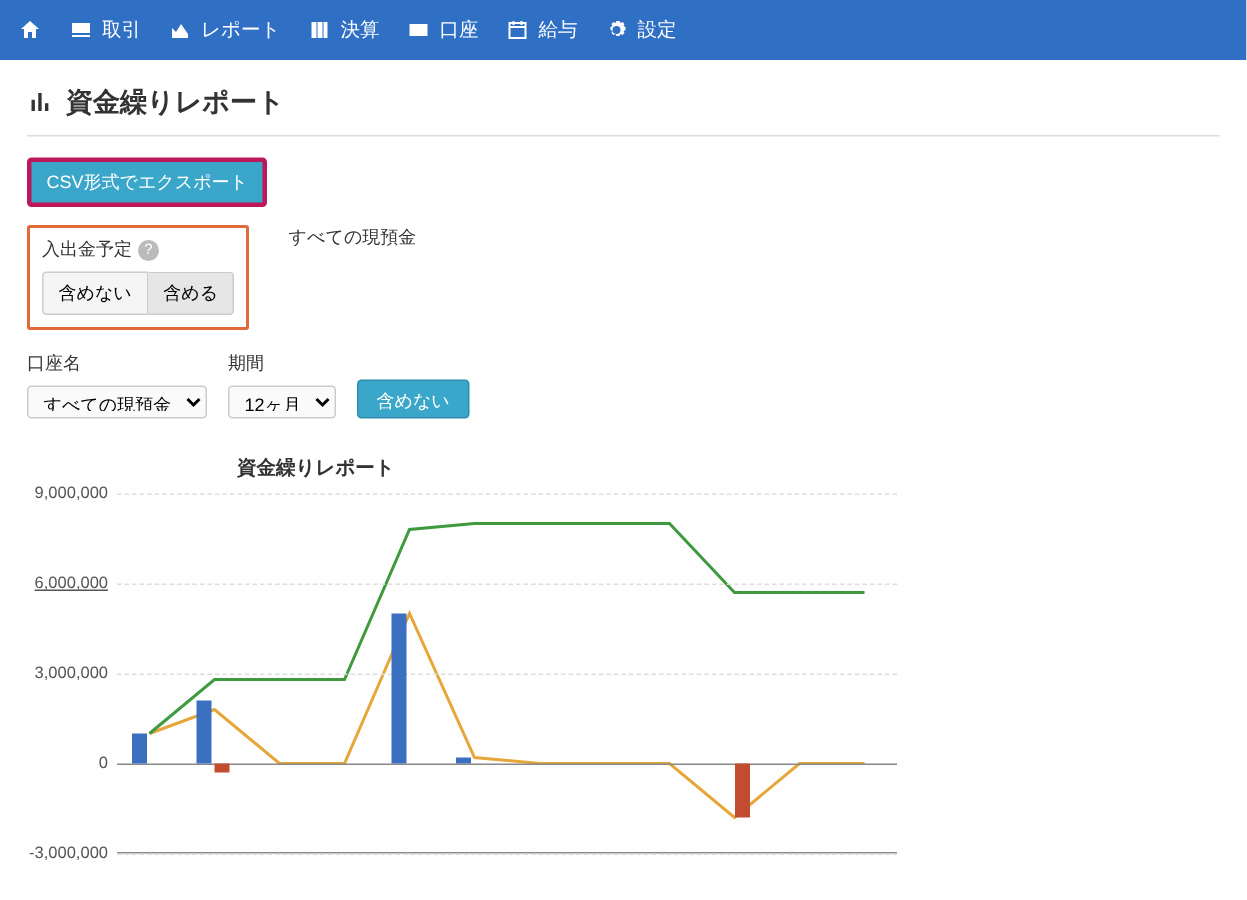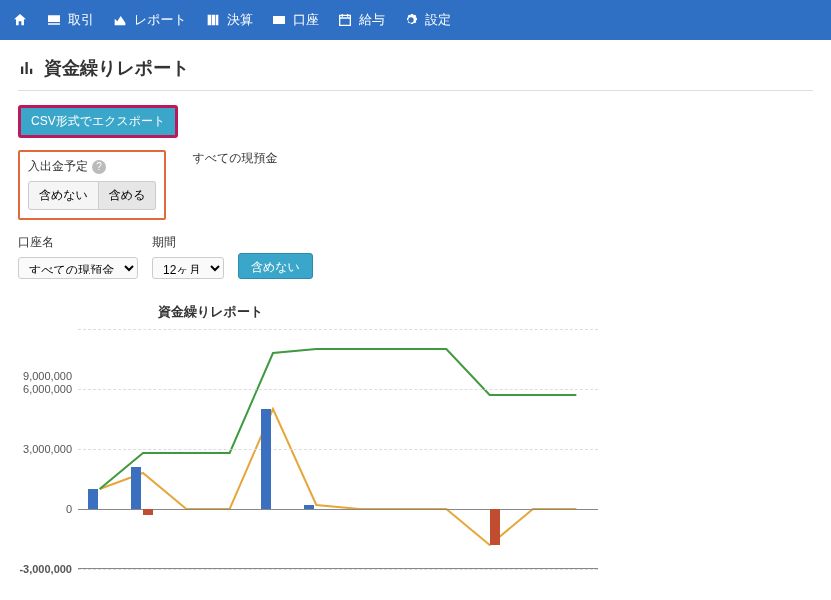--- a/index.html
+++ b/index.html
@@ -131,25 +131,25 @@
         <select><option>12ヶ月</option></select>
       </div>
       <button class="btn-filter">含めない</button>
     </div>
   </div>
 
   <div class="chart-wrap">
     <div class="chart-title">資金繰りレポート</div>
     <div class="plot-area">
       <div class="yaxis" id="yaxis">
-          <div class="ytick" style="top: 240px; font-weight: bold;">-3,000,000</div>
+          <div class="ytick" style="top: 240px;">-3,000,000</div>
           <div class="ytick" style="top: 180px;">0</div>
           <div class="ytick" style="top: 120px;">3,000,000</div>
-          <div class="ytick" style="top: 60px;">6,000,000</div>
-          <div class="ytick" style="top: 0px; margin-top: 47px;">9,000,000</div>
+          <div class="ytick" style="top: 60px; text-decoration: underline;">6,000,000</div>
+          <div class="ytick" style="top: 0px;">9,000,000</div>
         </div>
       <div class="plot" id="plot">
         <svg class="lines" id="lines-svg">
             <path d="M21.666666666666668 160 L65 144 L108.33333333333334 180 L151.66666666666666 180 L195 80 L238.33333333333334 176 L281.6666666666667 180 L325.00000000000006 180 L368.33333333333337 180 L411.6666666666667 216 L455.00000000000006 180 L498.33333333333337 180 " fill="none" stroke="#e7a63a" stroke-width="2"></path>
             <path d="M21.666666666666668 160 L65 124 L108.33333333333334 124 L151.66666666666666 124 L195 24 L238.33333333333334 20 L281.6666666666667 20 L325.00000000000006 20 L368.33333333333337 20 L411.6666666666667 66 L455.00000000000006 66 L498.33333333333337 66 " fill="none" stroke="#3f9a3f" stroke-width="2"></path>
           </svg>
       <div class="grid-line" style="top: 240px;"></div>
           <div class="zero-line" style="top: 180px;"></div>
           <div class="grid-line" style="top: 120px;"></div>
           <div class="grid-line" style="top: 60px;"></div>

